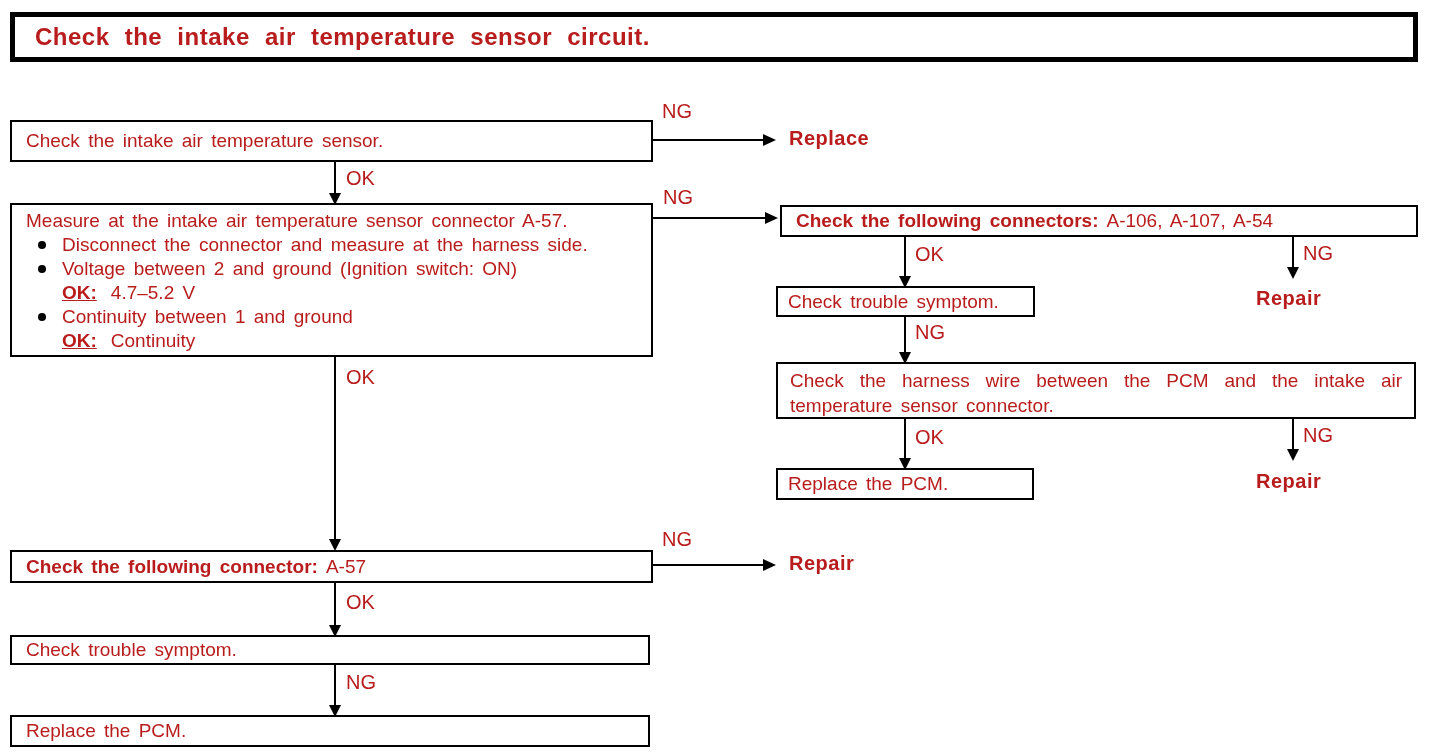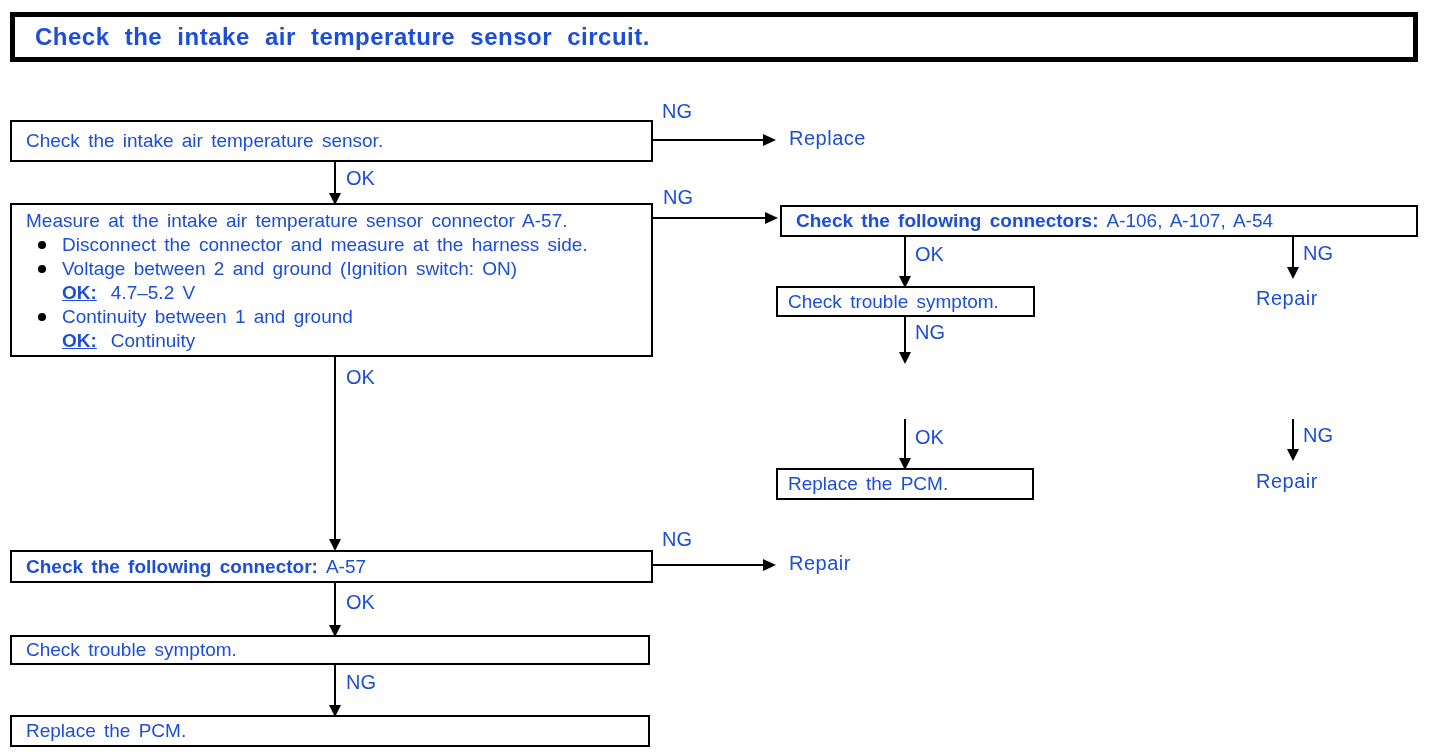--- a/index.html
+++ b/index.html
@@ -2,21 +2,21 @@
 <html><head>
 <meta charset="utf-8">
 <style>
   html, body { margin: 0; padding: 0; background: #fff; }
   #page {
     position: relative;
     width: 1440px;
     height: 754px;
     background: #ffffff;
     font-family: "Liberation Sans", sans-serif;
-    color: #1d4ed8;
+    color: #b91c1c;
     overflow: hidden;
   }
   .box {
     position: absolute;
     border: 2px solid #000;
     background: #fff;
     box-sizing: border-box;
     font-size: 19px;
     word-spacing: 3px;
     display: flex;
@@ -55,21 +55,21 @@
   .bold { font-weight: bold; }
   .oklbl { font-weight: bold; margin-right: 14px; text-decoration: underline; }
   .lbl {
     position: absolute;
     font-size: 20px;
     background: #fff;
   }
   .term {
     position: absolute;
     font-size: 20px;
-    font-weight: normal;
+    font-weight: bold;
     letter-spacing: 0.5px;
   }
   .hline { position: absolute; height: 2px; background: #000; }
   .vline { position: absolute; width: 2px; background: #000; }
   .arr-r {
     position: absolute; width: 0; height: 0;
     border-top: 6px solid transparent;
     border-bottom: 6px solid transparent;
     border-left: 13px solid #000;
   }
@@ -138,20 +138,23 @@
   <span class="term" style="left:1256px; top:287px;">Repair</span>
 
   <div class="box" style="left:776px; top:286px; width:259px; height:31px; padding-left:10px;">
     <span>Check trouble symptom.</span>
   </div>
 
   <div class="vline" style="left:904px; top:317px; width:2px; height:36px;"></div>
   <div class="arr-d" style="left:899px; top:352px;"></div>
   <span class="lbl" style="left:915px; top:321px;">NG</span>
 
+  <div class="box multi justify" style="left:776px; top:362px; width:640px; height:57px; padding:4px 12px 0 12px; line-height:25px;">
+    <span>Check the harness wire between the PCM and the intake air temperature sensor connector.</span>
+  </div>
 
   <div class="vline" style="left:904px; top:419px; width:2px; height:40px;"></div>
   <div class="arr-d" style="left:899px; top:458px;"></div>
   <span class="lbl" style="left:915px; top:426px;">OK</span>
 
   <div class="vline" style="left:1292px; top:419px; width:2px; height:31px;"></div>
   <div class="arr-d" style="left:1287px; top:449px;"></div>
   <span class="lbl" style="left:1303px; top:424px;">NG</span>
   <span class="term" style="left:1256px; top:470px;">Repair</span>
 

